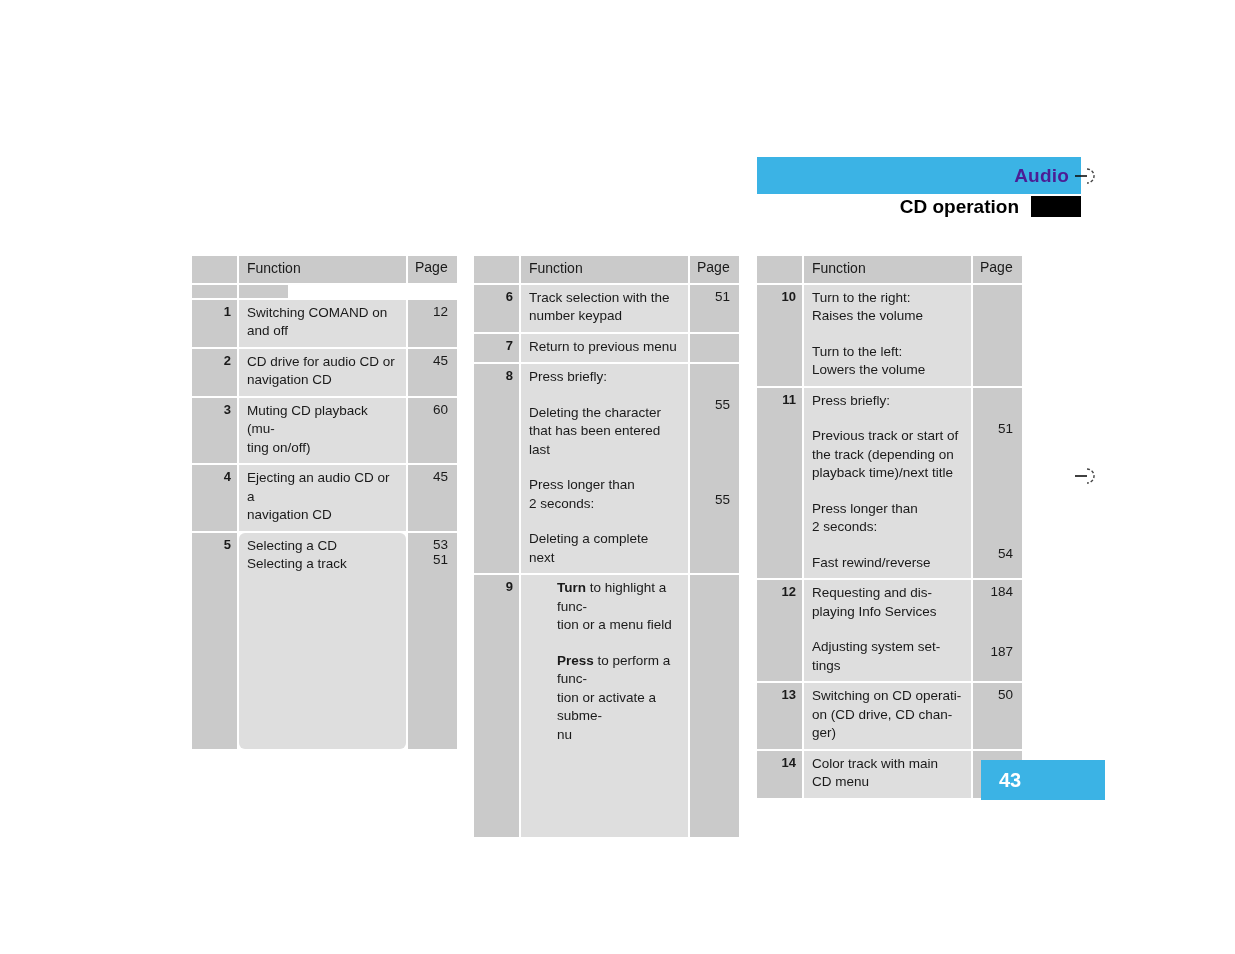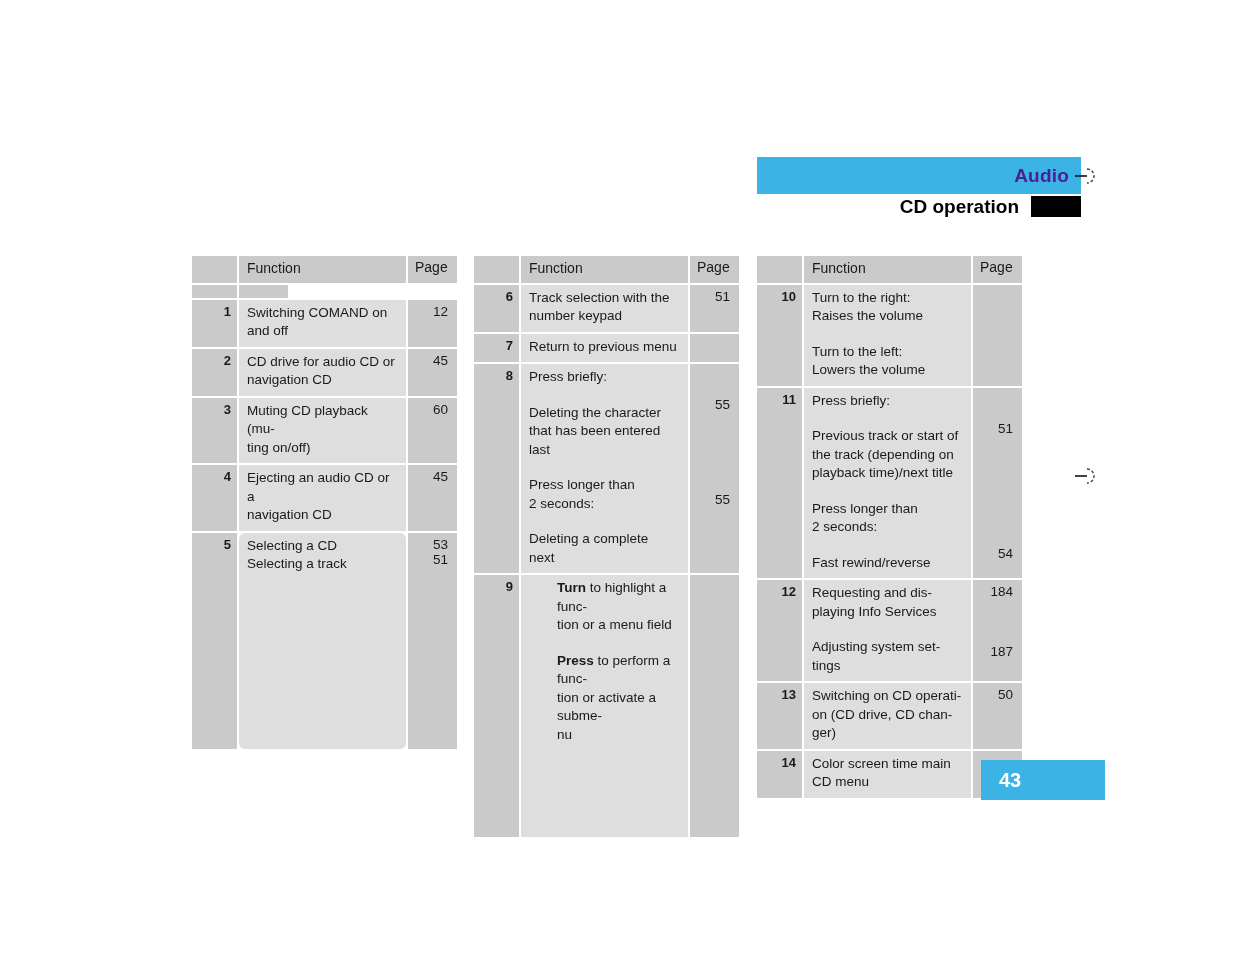--- a/index.html
+++ b/index.html
@@ -355,21 +355,21 @@
         <span class="fn-line">on (CD drive, CD chan-</span>
         <span class="fn-line">ger)</span>
       </div>
       <div class="c-pg">
         <span class="pg-line">50</span>
       </div>
     </div>
     <div class="row">
       <div class="c-num">14</div>
       <div class="c-fn">
-        <span class="fn-line">Color screen time main</span>
+        <span class="fn-line">Color track with main</span>
         <span class="fn-line">CD menu</span>
       </div>
       <div class="c-pg"></div>
     </div>
   </div>
 
 <div id="page-badge">
   <span class="pnum">43</span>
 </div>
 

